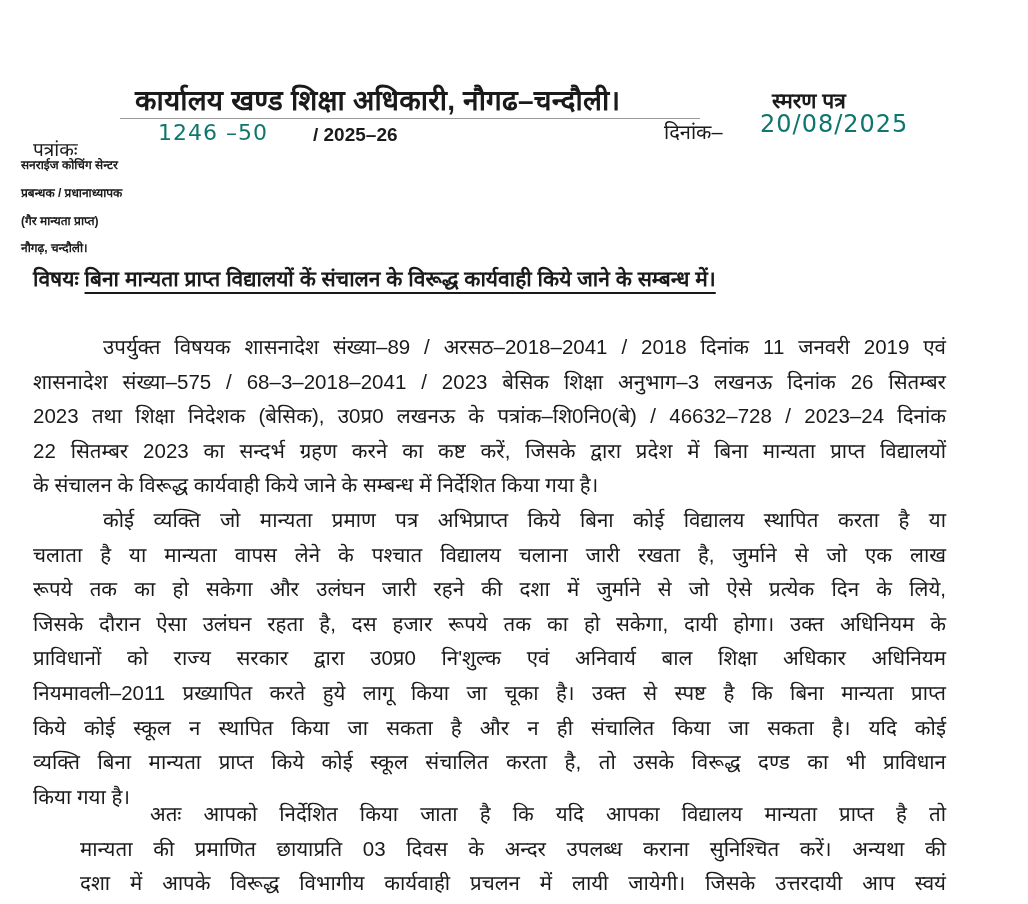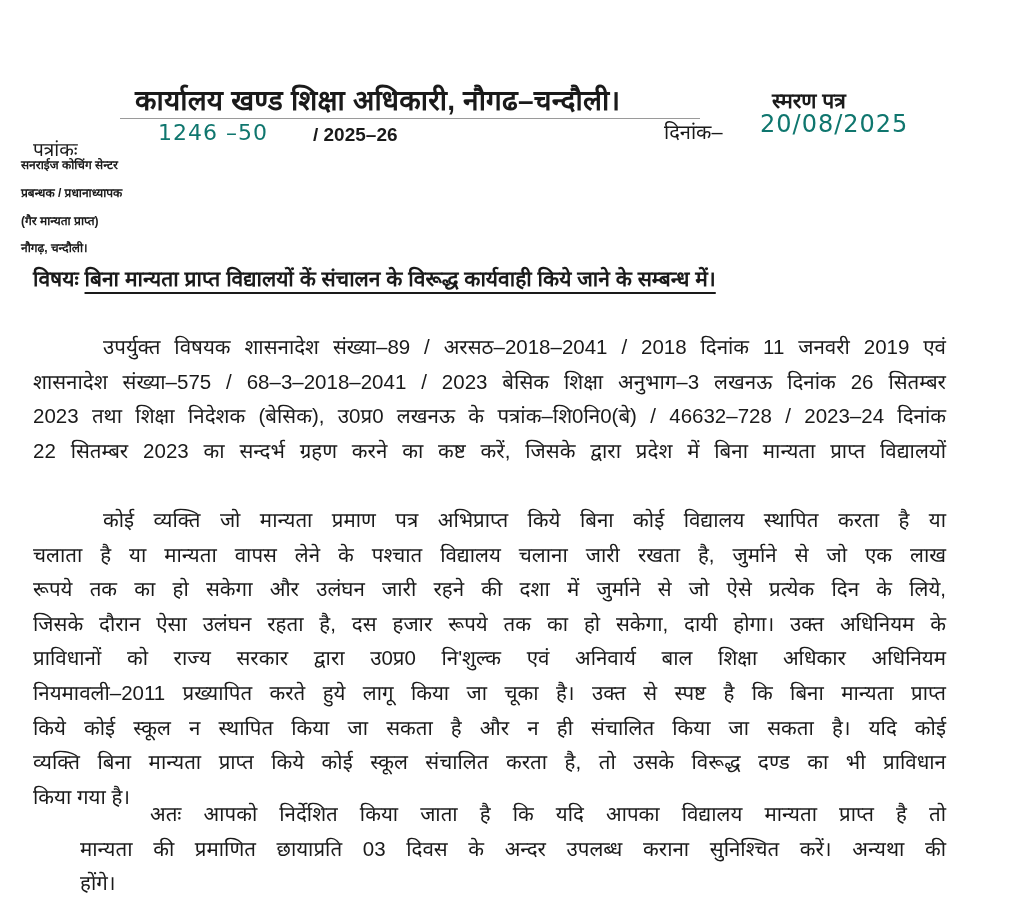--- a/index.html
+++ b/index.html
@@ -64,33 +64,35 @@
   <div class="abs subject">
     <span>विषयः</span>
     <span class="subject-text">बिना मान्यता प्राप्त विद्यालयों कें संचालन के विरूद्ध कार्यवाही किये जाने के सम्बन्ध में।</span>
   </div>
 
   <div class="body-text" style="top:318px;">
     <span class="line indent">उपर्युक्त विषयक शासनादेश संख्या–89 / अरसठ–2018–2041 / 2018 दिनांक 11 जनवरी 2019 एवं</span>
     <span class="line">शासनादेश संख्या–575 / 68–3–2018–2041 / 2023 बेसिक शिक्षा अनुभाग–3 लखनऊ दिनांक 26 सितम्बर</span>
     <span class="line">2023 तथा शिक्षा निदेशक (बेसिक), उ0प्र0 लखनऊ के पत्रांक–शि0नि0(बे) / 46632–728 / 2023–24 दिनांक</span>
     <span class="line">22 सितम्बर 2023 का सन्दर्भ ग्रहण करने का कष्ट करें, जिसके द्वारा प्रदेश में बिना मान्यता प्राप्त विद्यालयों</span>
+    <span class="line last">के संचालन के विरूद्ध कार्यवाही किये जाने के सम्बन्ध में निर्देशित किया गया है।</span>
   </div>
 
   <div class="body-text" style="top:491px;">
     <span class="line indent">कोई व्यक्ति जो मान्यता प्रमाण पत्र अभिप्राप्त किये बिना कोई विद्यालय स्थापित करता है या</span>
     <span class="line">चलाता है या मान्यता वापस लेने के पश्चात विद्यालय चलाना जारी रखता है, जुर्माने से जो एक लाख</span>
     <span class="line">रूपये तक का हो सकेगा और उलंघन जारी रहने की दशा में जुर्माने से जो ऐसे प्रत्येक दिन के लिये,</span>
     <span class="line">जिसके दौरान ऐसा उलंघन रहता है, दस हजार रूपये तक का हो सकेगा, दायी होगा। उक्त अधिनियम के</span>
     <span class="line">प्राविधानों को राज्य सरकार द्वारा उ0प्र0 नि'शुल्क एवं अनिवार्य बाल शिक्षा अधिकार अधिनियम</span>
     <span class="line">नियमावली–2011 प्रख्यापित करते हुये लागू किया जा चूका है। उक्त से स्पष्ट है कि बिना मान्यता प्राप्त</span>
     <span class="line">किये कोई स्कूल न स्थापित किया जा सकता है और न ही संचालित किया जा सकता है। यदि कोई</span>
     <span class="line">व्यक्ति बिना मान्यता प्राप्त किये कोई स्कूल संचालित करता है, तो उसके विरूद्ध दण्ड का भी प्राविधान</span>
     <span class="line last">किया गया है।</span>
   </div>
 
   <div class="body-text p3" style="top:785px;">
     <span class="line indent">अतः आपको निर्देशित किया जाता है कि यदि आपका विद्यालय मान्यता प्राप्त है तो</span>
     <span class="line">मान्यता की प्रमाणित छायाप्रति 03 दिवस के अन्दर उपलब्ध कराना सुनिश्चित करें। अन्यथा की</span>
+    <span class="line">दशा में आपके विरूद्ध विभागीय कार्यवाही प्रचलन में लायी जायेगी। जिसके उत्तरदायी आप स्वयं</span>
     <span class="line last">होंगे।</span>
   </div>
 
 </div>
 
 </body></html>

